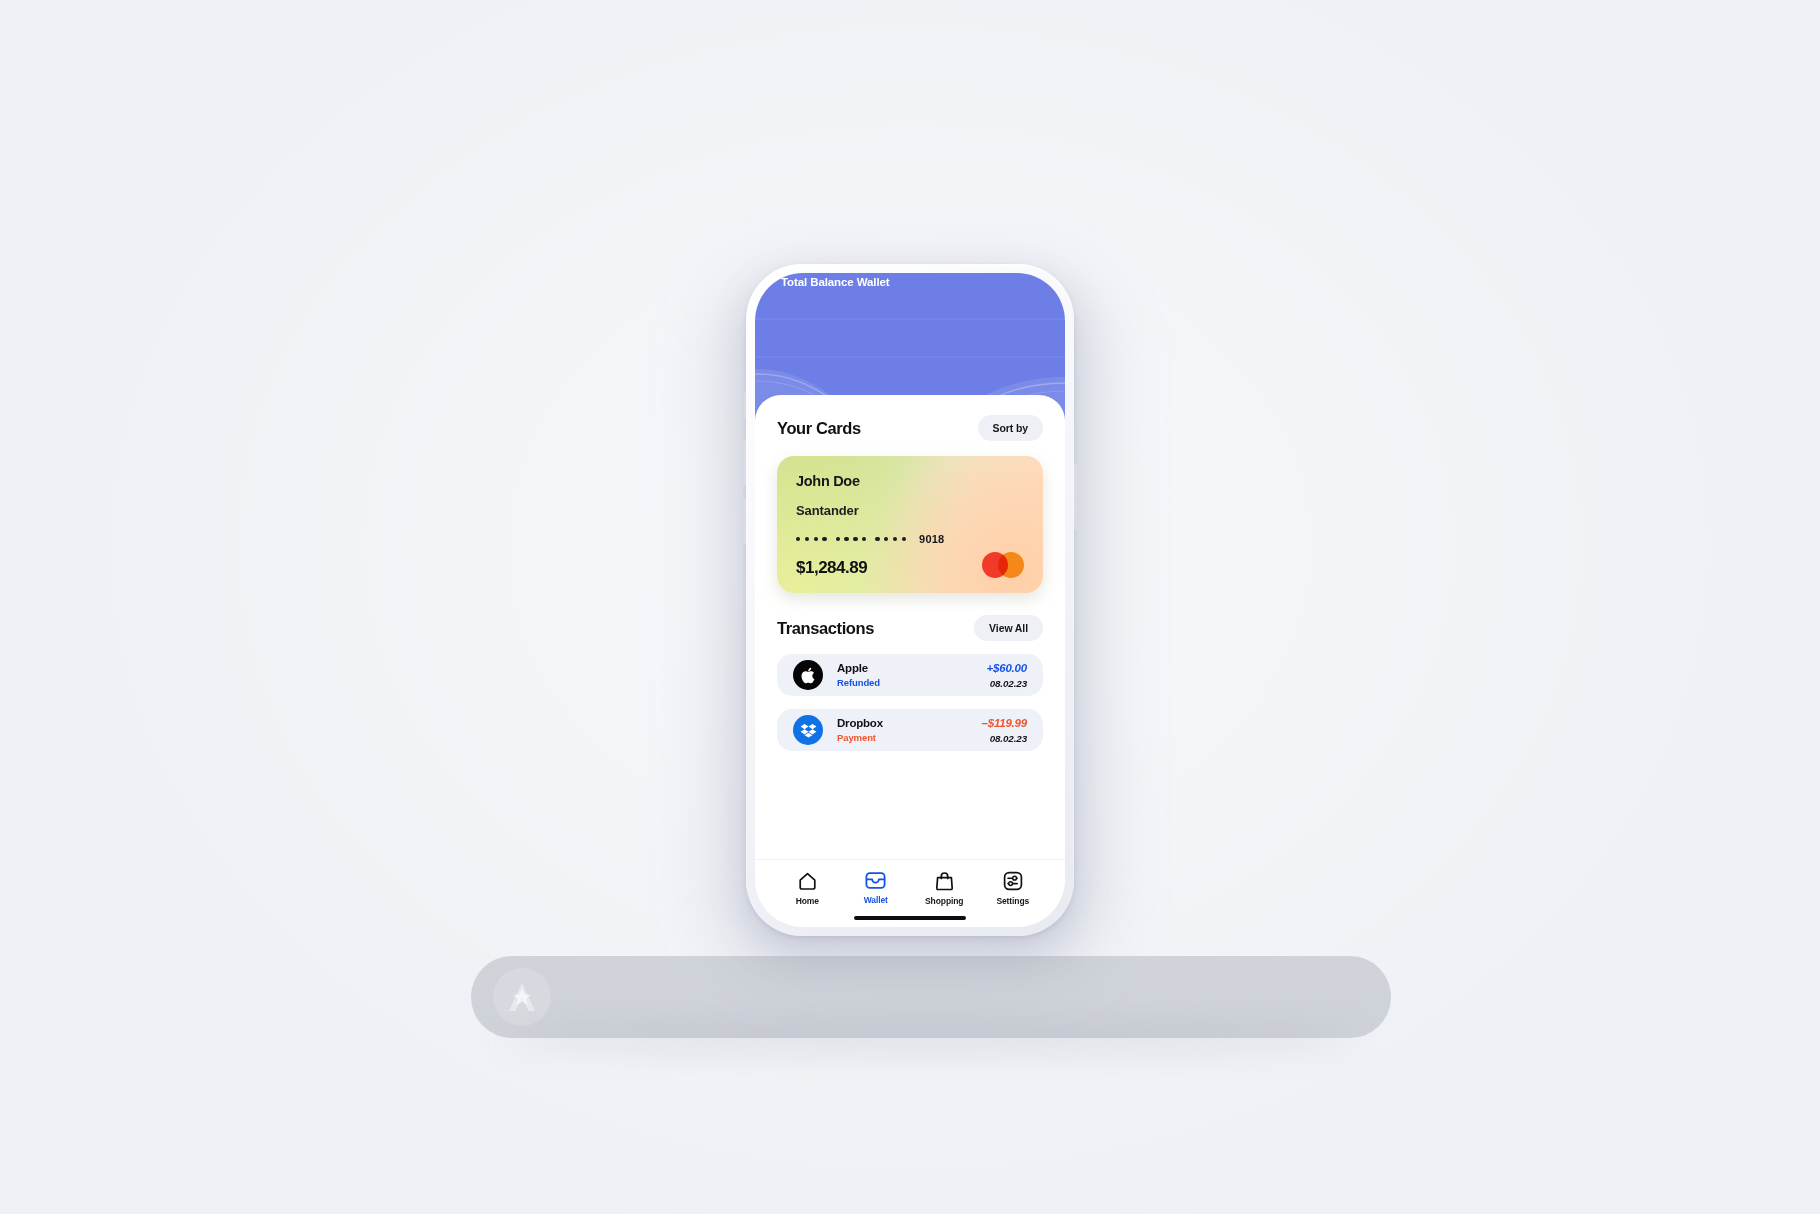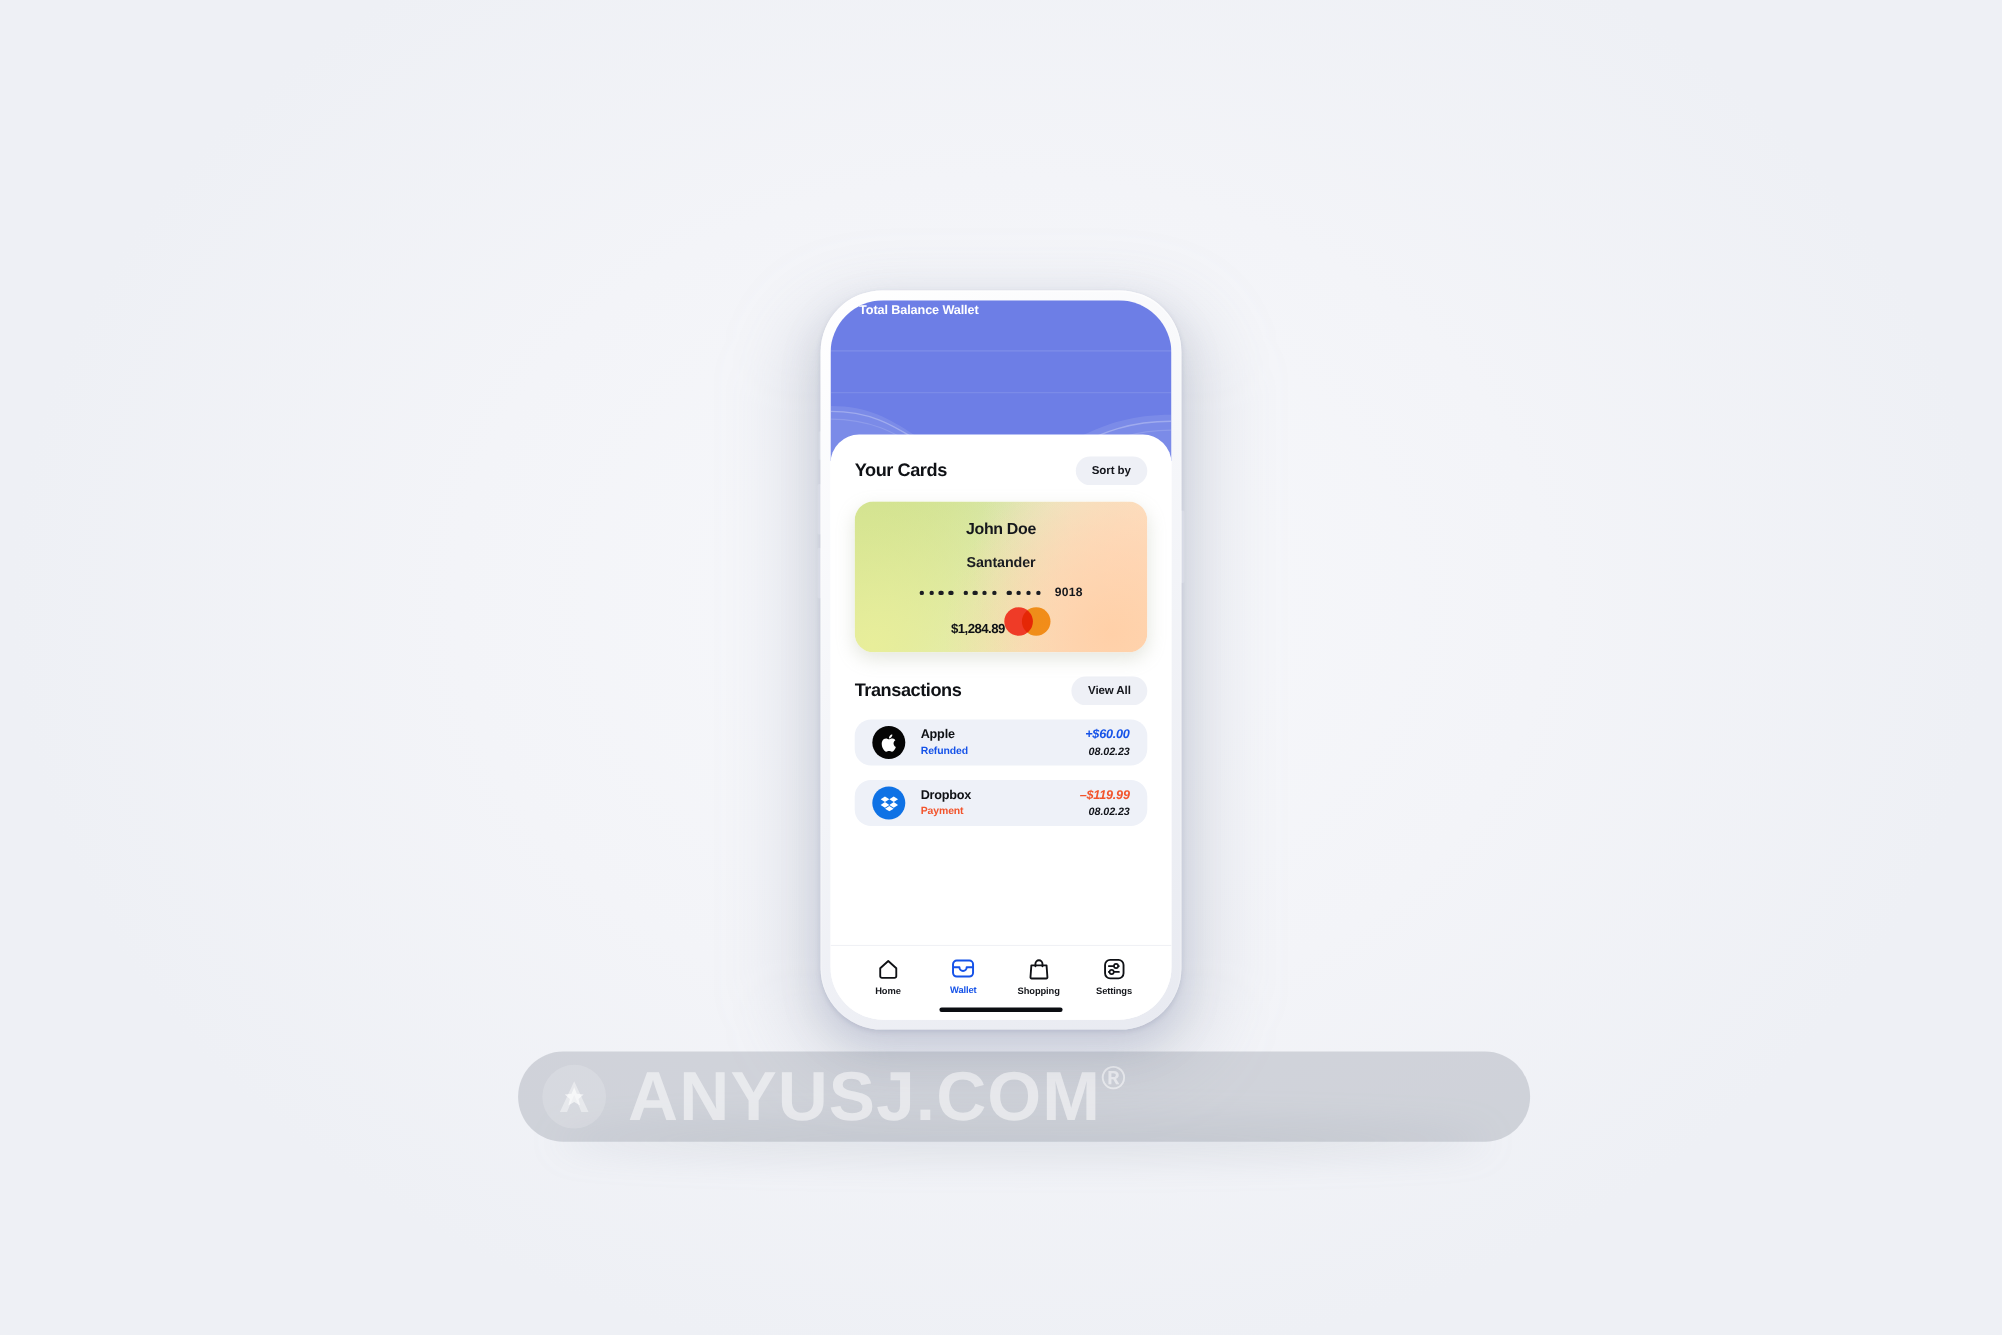--- a/index.html
+++ b/index.html
@@ -239,21 +239,20 @@
     display: flex;
     flex-direction: column;
     overflow: hidden;
     background:
       radial-gradient(circle at 88% 88%, #ffd0a8 0%, rgba(255,208,168,0) 58%),
       radial-gradient(circle at 95% 42%, #ffdcc0 0%, rgba(255,220,192,0) 55%),
       radial-gradient(circle at 6% 96%, #e8ee9a 0%, rgba(232,238,154,0) 62%),
       radial-gradient(circle at 4% 10%, #cde08e 0%, rgba(205,224,142,0) 66%),
       linear-gradient(128deg, #c9dd8c 0%, #d9e7a9 26%, #e4ecc4 48%, #f7e4c4 74%, #ffd8b4 100%);
     box-shadow: 0 6px 16px rgba(160,170,140,0.28);
-    align-items: center;
   }
   .cc-name {
     font-size: 14.5px;
     font-weight: 700;
     color: #15171c;
     letter-spacing: -0.3px;
   }
   .cc-bank {
     margin-top: 14px;
     font-size: 13px;
@@ -281,21 +280,21 @@
     color: #15171c;
     letter-spacing: 0.2px;
   }
   .cc-foot {
     margin-top: auto;
     display: flex;
     align-items: flex-end;
     justify-content: space-between;
   }
   .cc-amount {
-    font-size: 12px;
+    font-size: 17px;
     font-weight: 700;
     color: #0f1115;
     letter-spacing: -0.5px;
   }
   .mc-logo { position: relative; width: 42px; height: 26px; }
   .mc-logo span {
     position: absolute; top: 0;
     width: 26px; height: 26px; border-radius: 50%;
   }
   .mc-red  { left: 0;  background: #ef3b27; }
@@ -592,16 +591,13 @@
 </div>
 
 <div class="wm-shadow"></div>
 <div class="watermark">
   <div class="wm-badge">
     <svg width="38" height="38" viewBox="0 0 38 38">
       <path d="M19 5 L32 33 H25.5 L19 17.5 L12.5 33 H6 Z" fill="rgba(255,255,255,0.42)"></path>
       <path d="M19 10.5 L21.4 16.4 L27.6 16.9 L22.9 21 L24.4 27.1 L19 23.8 L13.6 27.1 L15.1 21 L10.4 16.9 L16.6 16.4 Z" fill="rgba(255,255,255,0.62)"></path>
     </svg>
   </div>
-  <div class="wm-text">
-    <span>ANYUSJ.COM</span><sup>®</sup>
-  </div>
 </div>
 
 </body></html>

